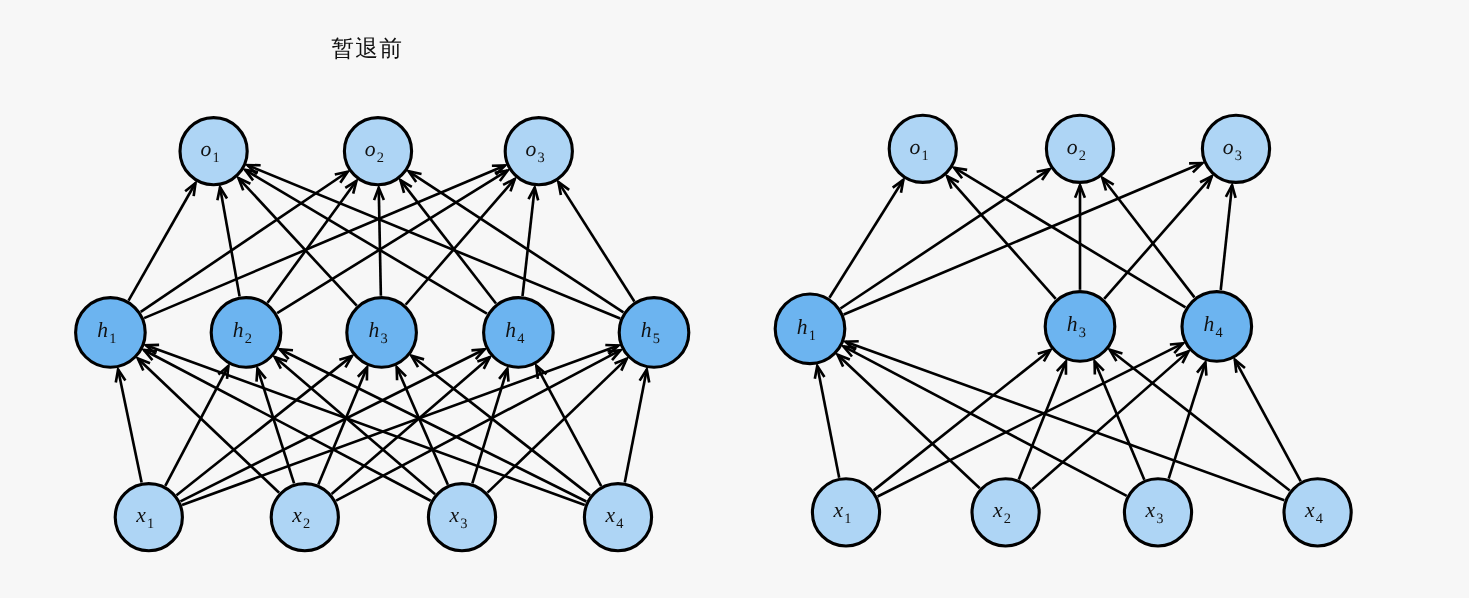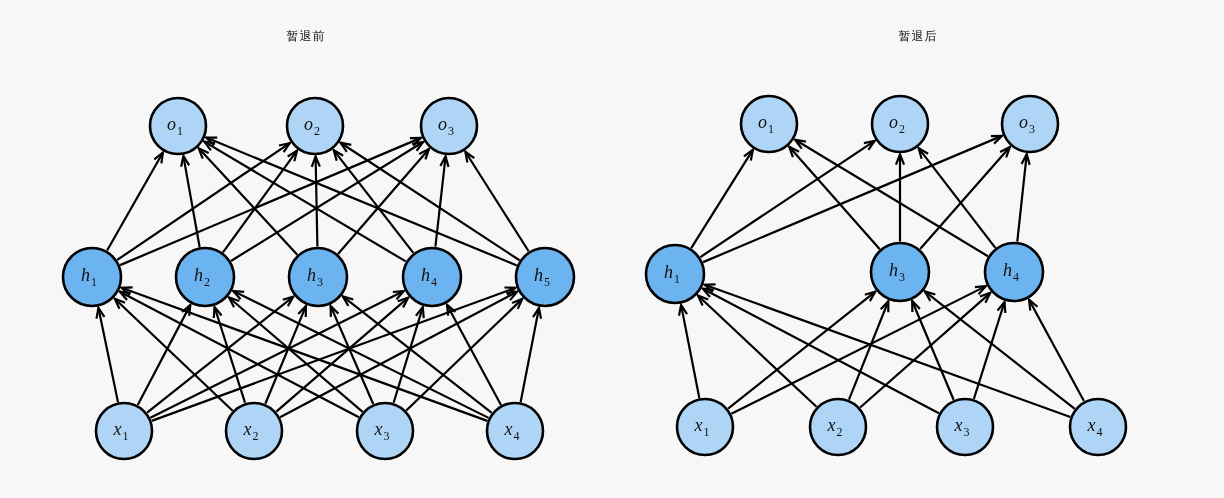--- a/index.html
+++ b/index.html
@@ -24,21 +24,21 @@
     height: 498px;
   }
   #panel-left { left: 0; width: 612px; }
   #panel-right { left: 612px; width: 612px; }
   .panel-title {
     position: absolute;
     top: 28px;
     width: 100%;
     text-align: center;
     font-family: "DejaVu Sans", "Liberation Sans", sans-serif;
-    font-size: 12px;
+    font-size: 19px;
     color: #111;
     letter-spacing: 1px;
   }
   svg.net {
     position: absolute;
     top: 0;
     left: 0;
     width: 612px;
     height: 498px;
   }
@@ -193,21 +193,20 @@
           </g>
           <g>
             <circle cx="449" cy="126" r="28" class="node-circle node-io"></circle>
             <text x="446" y="126" class="node-label">o<tspan class="node-sub" dx="1" dy="6">3</tspan></text>
           </g>
         </g>
       </svg>
   </div>
 
   <div class="panel" id="panel-right">
-    <div class="panel-title">暂退后</div>
     <svg class="net" id="svg-right" viewBox="0 0 612 498">
         <g>
           <line x1="87.32377340873018" y1="398.05124438452384" x2="69.06105551271186" y2="304.91138311483047" class="edge"></line>
           <polyline points="75.0305119915966,314.1507331648449 69.06105551271186,304.91138311483047 67.02274614481996,315.72088333087953" class="edge" stroke-linejoin="miter"></polyline>
           <line x1="116.09328601530518" y1="408.64379829552666" x2="263.3410674751826" y2="291.6006899556241" class="edge"></line>
           <polyline points="257.8831183912215,301.1511240712488 263.3410674751826,291.6006899556241 252.805450561968,294.763090350575" class="edge" stroke-linejoin="miter"></polyline>
           <line x1="119.36851305685276" y1="413.77307597471787" x2="373.8437911426827" y2="286.1236646371657" class="edge"></line>
           <polyline points="366.54226383071045,294.35091806176155 373.8437911426827,286.1236646371657 362.8834498949937,287.05689544152614" class="edge" stroke-linejoin="miter"></polyline>
           <line x1="204.49100176013945" y1="406.8105722043027" x2="85.96723540866465" y2="295.5582025615073" class="edge"></line>
           <polyline points="96.20779468050024,299.5745374330067 85.96723540866465,295.5582025615073 90.6230223152965,305.5243275998577" class="edge" stroke-linejoin="miter"></polyline>

